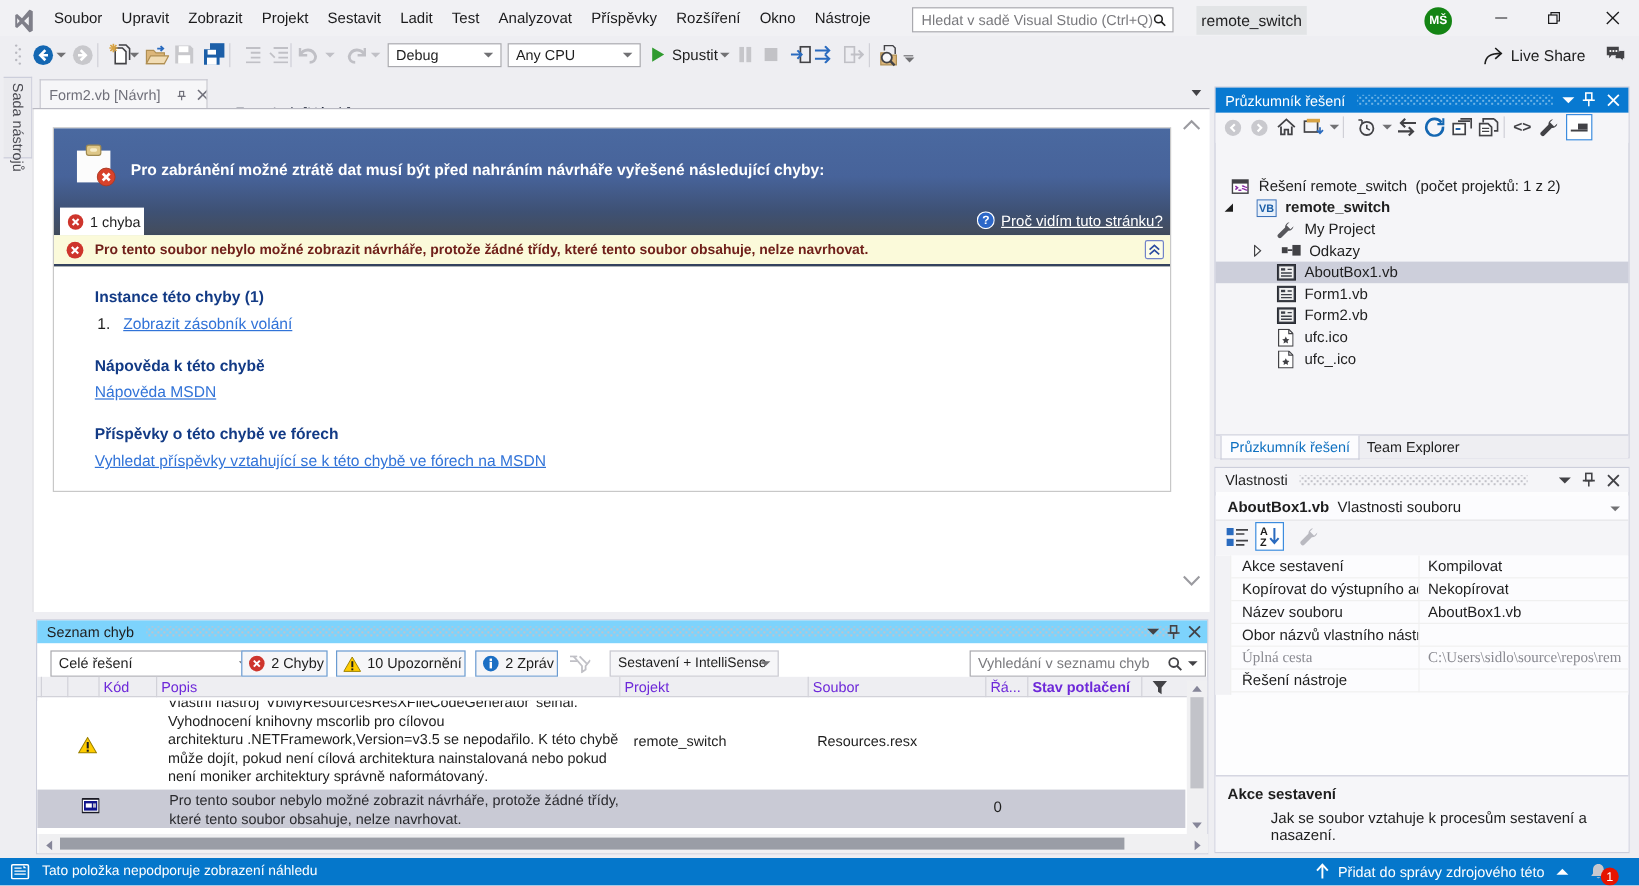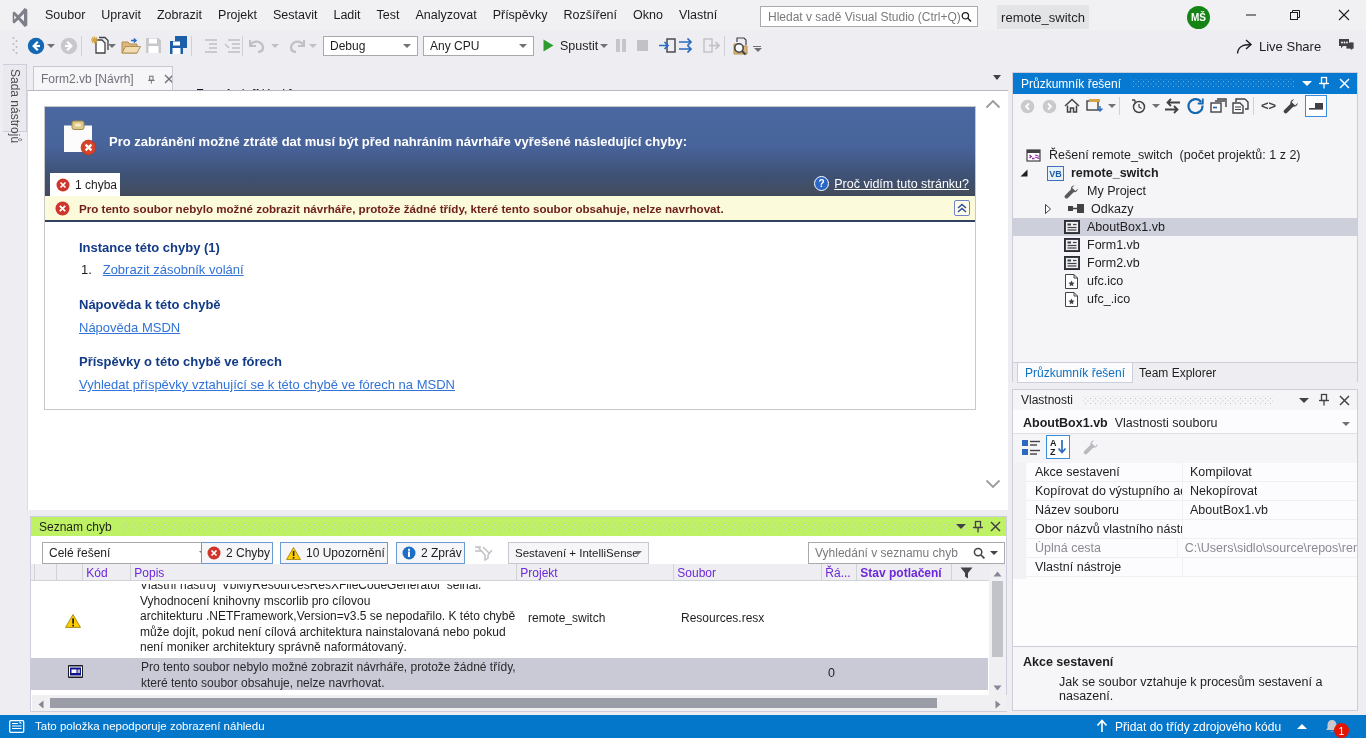--- a/index.html
+++ b/index.html
@@ -52,21 +52,21 @@
 #propgrid { position:absolute; left:0; top:73px; width:344px; height:116px; background:#FCFCFE; }
 #propgrid .gut { position:absolute; left:0; top:0; width:13px; height:116px; background:#F2F2F5; border-right:1px solid #F0F0F0; }
 .pdesc { position:absolute; left:0; top:256px; width:344px; height:64px; border-top:1px solid #CCCEDB; background:#F6F6F9; }
 #props { left:1012px; top:389px; width:346px; height:322px; background:#FDFDFE; border:1px solid #CCCEDB; }
 #propshead { position:absolute; left:0; top:0; width:100%; height:20px; color:#1E1E1E; font-size:12px; display:flex; align-items:center; padding-left:8px; background:#F5F5F8; }
 .prow { position:absolute; left:13px; width:331px; height:19px; border-bottom:1px solid #F0F0F0; font-size:12.5px; display:flex; align-items:center; }
 .prow .n { width:156px; padding-left:9px; overflow:hidden; white-space:nowrap; }
 .prow .v { padding-left:7px; overflow:hidden; white-space:nowrap; }
 
 #errlist { left:30px; top:516px; width:977px; height:196px; background:#fff; border:1px solid #CCCEDB; }
-#elhead { position:absolute; left:0; top:0; width:100%; height:19px; background:#bef264; color:#1E1E1E; font-size:12px; display:flex; align-items:center; padding-left:8px; }
+#elhead { position:absolute; left:0; top:0; width:100%; height:19px; background:#7dd3fc; color:#1E1E1E; font-size:12px; display:flex; align-items:center; padding-left:8px; }
 .elbtn { position:absolute; height:22px; background:#F6F6F8; border:1px solid #6A9BD1; display:flex; align-items:center; font-size:12px; padding:0 5px; white-space:nowrap; }
 #elcols { position:absolute; left:0; top:47px; width:100%; height:17px; background:#EEEEF2; font-size:12px; color:#6d28d9; }
 .col { position:absolute; top:0; height:17px; display:flex; align-items:center; border-left:1px solid #D2D2D9; white-space:nowrap; overflow:hidden; }
 #elcols { border-bottom:1px solid #D2D2D9; }
 #elrows { position:absolute; left:0; top:67px; width:957px; height:111px; background:#fff; overflow:hidden; }
 #elsel { position:absolute; left:0; top:74px; width:957px; height:32px; background:#C9CAD5; }
 #elvsb { position:absolute; left:958px; top:50px; width:17px; height:128px; background:#F0F0F2; }
 #elhsb { position:absolute; left:1px; top:178px; width:975px; height:16px; background:#F0F0F2; }
 .elbtn svg { flex:none; }
 
@@ -83,21 +83,21 @@
       <span>Upravit</span>
       <span>Zobrazit</span>
       <span>Projekt</span>
       <span>Sestavit</span>
       <span>Ladit</span>
       <span>Test</span>
       <span>Analyzovat</span>
       <span>Příspěvky</span>
       <span>Rozšíření</span>
       <span>Okno</span>
-      <span>Vlastní</span>
+      <span>Nástroje</span>
     </div>
   <div class="abs" id="qsearch">
       <span style="flex:1">Hledat v sadě Visual Studio (Ctrl+Q)</span>
     <svg width="14" height="14" viewBox="0 0 14 14" style="margin-right:5px">
         <circle cx="5.5" cy="5.5" r="4" fill="none" stroke="#1E1E1E" stroke-width="1.6"></circle>
         <line x1="8.6" y1="8.6" x2="12.6" y2="12.6" stroke="#1E1E1E" stroke-width="1.8"></line>
       </svg>
   </div>
   <div class="abs" id="chip">remote_switch</div>
   <div class="abs" id="avatar">MŠ</div>
@@ -521,26 +521,26 @@
         <span class="v" style="border-left:1px solid #F0F0F0; height:19px; display:flex; align-items:center;">Nekopírovat</span>
       </div>
     <div class="prow" style="top:38px;">
         <span class="n">Název souboru</span>
         <span class="v" style="border-left:1px solid #F0F0F0; height:19px; display:flex; align-items:center;">AboutBox1.vb</span>
       </div>
     <div class="prow" style="top:57px;">
         <span class="n">Obor názvů vlastního nástro</span>
         <span class="v" style="border-left:1px solid #F0F0F0; height:19px; display:flex; align-items:center;"></span>
       </div>
-    <div class="prow" style="top:76px; color:#8A8A91;">
+    <div class="prow" style="top:76px; color:#8A8A91;font-family:Liberation Serif, serif;">
         <span class="n">Úplná cesta</span>
         <span class="v" style="border-left:1px solid #F0F0F0; height:19px; display:flex; align-items:center;">C:\Users\sidlo\source\repos\rem</span>
       </div>
     <div class="prow" style="top:95px;">
-        <span class="n">Vlastní nástroje</span>
+        <span class="n">Řešení nástroje</span>
         <span class="v" style="border-left:1px solid #F0F0F0; height:19px; display:flex; align-items:center;"></span>
       </div>
   </div>
   <div class="pdesc">
     <div style="position:absolute; left:10px; top:8px; font-size:12.5px; font-weight:bold;">Akce sestavení</div>
     <div style="position:absolute; left:10px; top:28px; font-size:12.5px;margin-left:36px;">Jak se soubor vztahuje k procesům sestavení a nasazení.</div>
   </div>
 </div>
 <div class="abs" id="errlist">
   <div id="elhead">
@@ -644,20 +644,20 @@
 <div class="abs" id="statusbar">
   <svg style="position:absolute; left:9px; top:5px;" width="17" height="13" viewBox="0 0 17 13">
       <rect x="0.7" y="0.7" width="14" height="11.6" rx="1" fill="none" stroke="#fff" stroke-width="1.3"></rect>
       <path d="M3 3.5 L9 3.5 M3 6 L12.5 6 M3 8.5 L12.5 8.5" stroke="#fff" stroke-width="1.1"></path>
       <path d="M10.5 1 L13 3.5 L10.5 3.5 Z" fill="#fff"></path>
     </svg>
   <div style="position:absolute; left:35px; top:5px; font-size:11.5px;">Tato položka nepodporuje zobrazení náhledu</div>
   <svg style="position:absolute; left:1096px; top:4px;" width="12" height="14" viewBox="0 0 12 14">
       <path d="M6 13 L6 2 M1.5 6.5 L6 1.5 L10.5 6.5" fill="none" stroke="#fff" stroke-width="1.6"></path>
     </svg>
-  <div style="position:absolute; left:1115px; top:5px; font-size:12px;">Přidat do třídy zdrojového kódu</div>
+  <div style="position:absolute; left:1115px; top:5px; font-size:12px;">Přidat do správy zdrojového této</div>
   <div style="position:absolute; left:1297px; top:9px; width:0; height:0; border-left:5px solid transparent; border-right:5px solid transparent; border-bottom:5px solid #fff;"></div>
   <svg style="position:absolute; left:1325px; top:4px;" width="14" height="15" viewBox="0 0 14 15">
       <path d="M7 1 C4.2 1, 2.5 3, 2.5 6 L2.5 9 L1 11 L13 11 L11.5 9 L11.5 6 C11.5 3, 9.8 1, 7 1 Z" fill="#C8C8CE"></path>
       <path d="M5.5 12 A1.8 1.8 0 0 0 8.5 12 Z" fill="#C8C8CE"></path>
     </svg>
   <div style="position:absolute; left:1334px; top:8px; width:15px; height:15px; border-radius:50%; background:#E51400; color:#fff; font-size:10.5px; display:flex; align-items:center; justify-content:center;">1</div>
 </div>
 
 </body></html>

